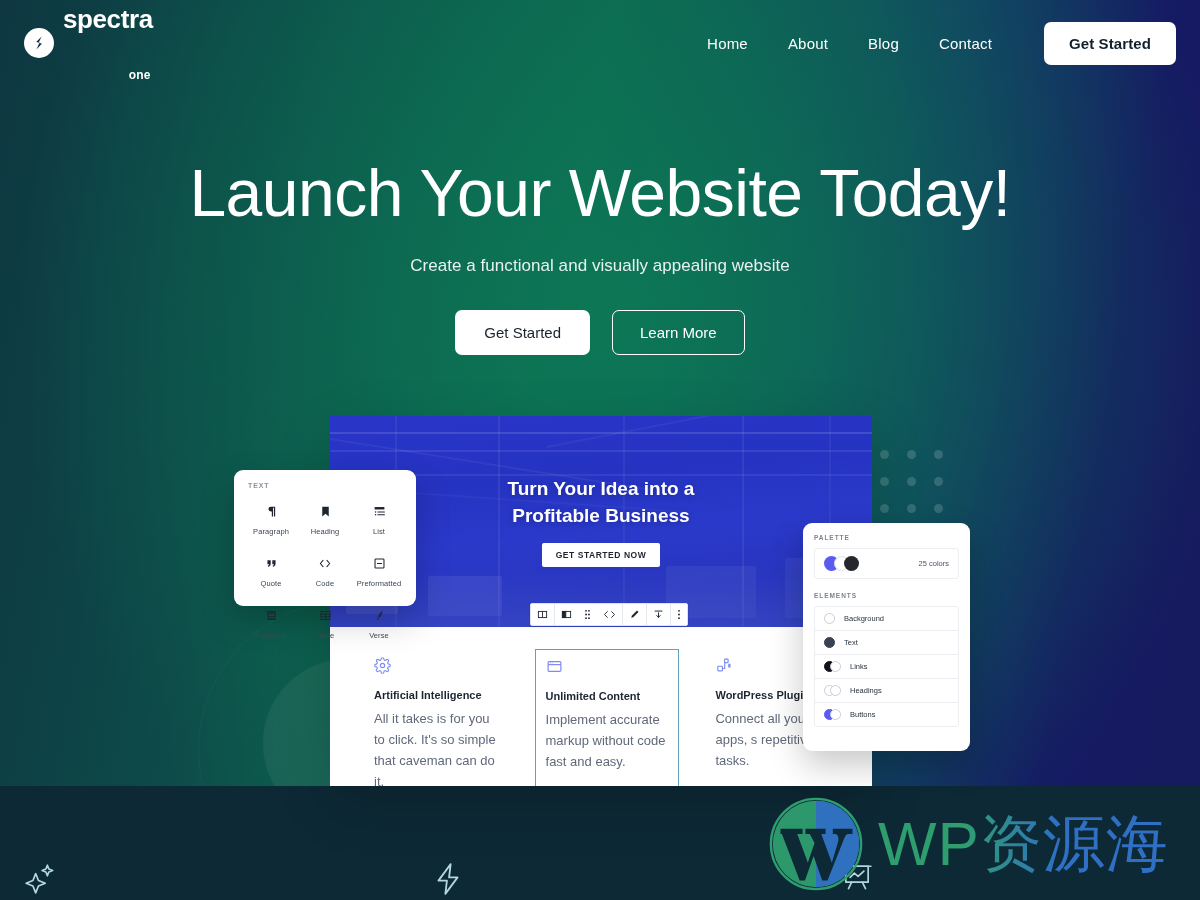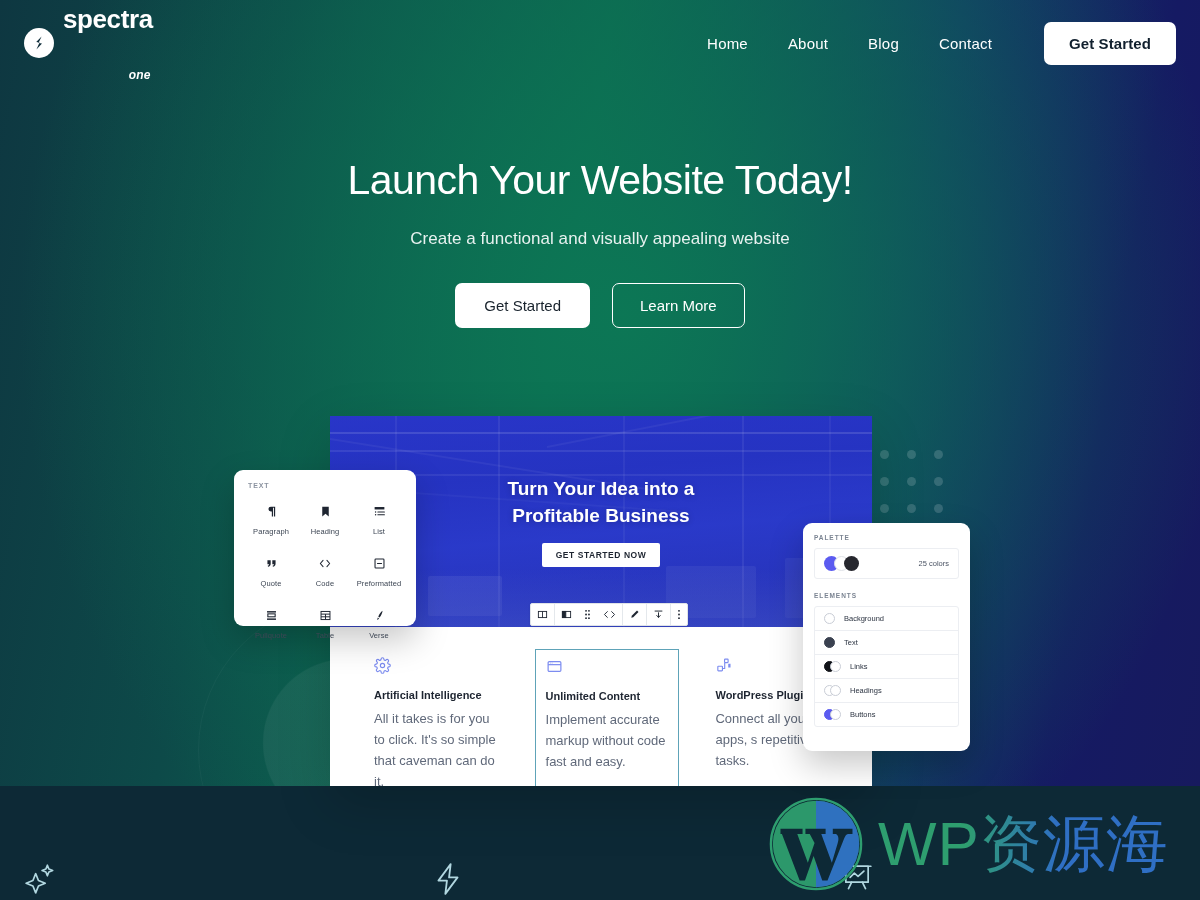--- a/index.html
+++ b/index.html
@@ -40,39 +40,39 @@
     width:30px; height:30px; border-radius:50%; background:#fff;
     display:flex; align-items:center; justify-content:center; flex:none;
   }
   .logo-mark svg { display:block; }
   .logo-text { display:flex; flex-direction:column; line-height:1;gap:36px; }
   .logo-spectra {
     font-size:26px; font-weight:700; color:#fff; letter-spacing:-0.4px;
   }
   .logo-one {
     font-size:12px; font-weight:600; color:#fff; letter-spacing:0.2px;
-    align-self:flex-end; margin-top:1px; margin-right:2px;font-style:italic;
+    align-self:flex-end; margin-top:1px; margin-right:2px;
   }
   .nav-right { margin-left:auto; display:flex; align-items:center; margin-right:24px; }
   .nav-links { display:flex; align-items:center; gap:0; }
   .nav-link {
     color:#ffffff; font-size:15px; letter-spacing:0.2px;
     padding:10px 20px; text-decoration:none; white-space:nowrap;
   }
   .nav-cta {
     margin-left:32px; background:#ffffff; color:#11202e;
     font-size:15px; font-weight:600; letter-spacing:0.1px;
     padding:13px 25px; border-radius:7px; border:none; cursor:pointer;
     white-space:nowrap;
   }
 
   
   .hero-copy { position:absolute; left:0; top:0; width:1200px; text-align:center; z-index:20; }
   .hero-title {
-    margin-top:158px; font-size:41px; line-height:1.08; font-weight:400;
+    margin-top:158px; font-size:66px; line-height:1.08; font-weight:400;
     color:#ffffff; letter-spacing:-0.5px;
   }
   .hero-sub {
     margin-top:27px; font-size:17px; color:#e8f2f0; font-weight:400;
     letter-spacing:0.05px;
   }
   .hero-btns { margin-top:34px; display:flex; justify-content:center; gap:22px; }
   .btn-primary {
     background:#ffffff; color:#18222c; font-size:15px; font-weight:500;
     padding:14px 29px; border-radius:7px; border:none; cursor:pointer;
@@ -147,21 +147,21 @@
     box-shadow:0 1px 3px rgba(0,0,0,0.08); z-index:4;
   }
   .tb-item {
     display:flex; align-items:center; justify-content:center;
     height:100%; padding:0 6px; color:#1e2531;
   }
   .tb-sep { width:1px; height:100%; background:#e4e8ec; }
 
   
   .card-text {
-    position:absolute; left:234px; top:470px; width:182px; height:156px;
+    position:absolute; left:234px; top:470px; width:182px; height:136px;
     background:#ffffff; border-radius:9px; z-index:22;
     box-shadow:0 14px 34px rgba(0,0,0,0.22);
     padding:12px 10px 10px 10px;
   }
   .card-label {
     font-size:7px; font-weight:700; letter-spacing:0.9px; color:#8b93a0;
     margin-left:4px; margin-bottom:7px;
   }
   .blk-grid { display:grid; grid-template-columns:repeat(3,1fr); row-gap:6px; }
   .blk {

